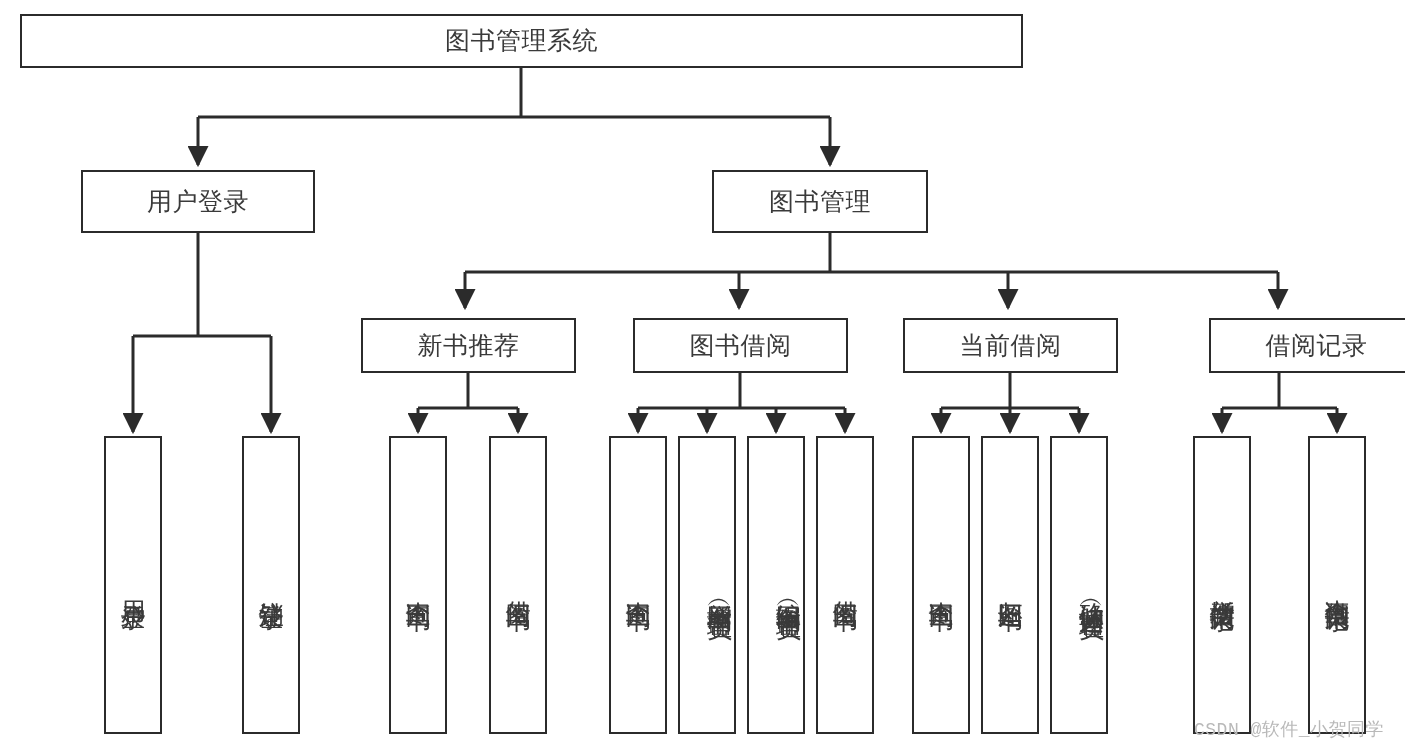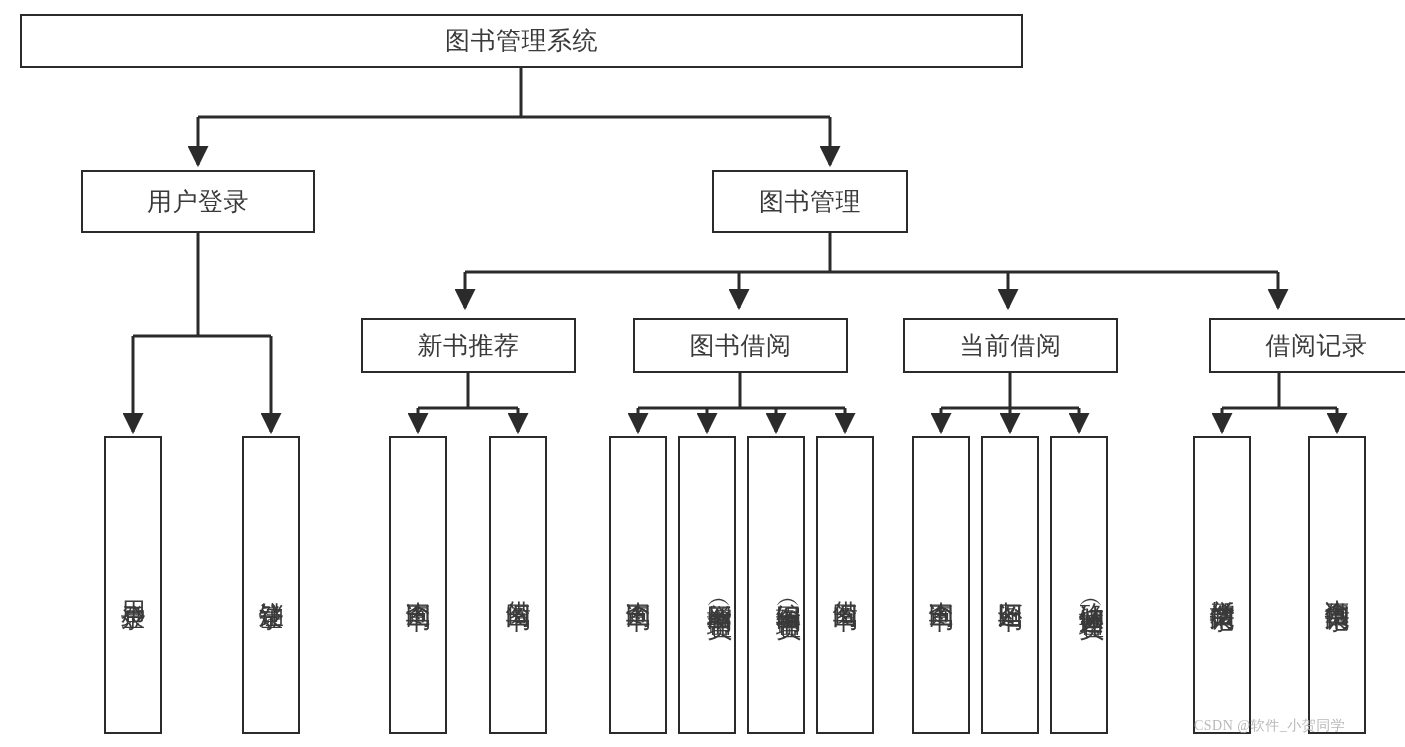--- a/index.html
+++ b/index.html
@@ -52,22 +52,22 @@
   .node.vert.centered {
     align-items: center;
     padding-top: 0;
   }
   .node .label {
     white-space: pre-line;
     text-align: center;
   }
   #watermark {
     position: absolute;
-    font-family: Liberation Serif, serif;
-    font-size: 14px;
+    font-family: Liberation Mono, monospace;
+    font-size: 18px;
     color: #b9b9b9;
     white-space: nowrap;
     letter-spacing: 0.5px;
   }
 </style>
 </head>
 <body>
 
 <div id="canvas">
 
@@ -125,21 +125,21 @@
     </g>
   </svg>
 
   <div class="node horiz" style="left:20px; top:14px; width:1003px; height:54px;">
     <span class="label">图书管理系统</span>
   </div>
 
   <div class="node horiz" style="left:81px; top:170px; width:234px; height:63px;">
     <span class="label">用户登录</span>
   </div>
-  <div class="node horiz" style="left:712px; top:170px; width:196px; height:63px;">
+  <div class="node horiz" style="left:712px; top:170px; width:216px; height:63px;">
     <span class="label">图书管理</span>
   </div>
 
   <div class="node horiz" style="left:633px; top:318px; width:215px; height:55px;">
     <span class="label">图书借阅</span>
   </div>
   <div class="node horiz" style="left:361px; top:318px; width:215px; height:55px;">
     <span class="label">新书推荐</span>
   </div>
   <div class="node horiz" style="left:903px; top:318px; width:215px; height:55px;">

